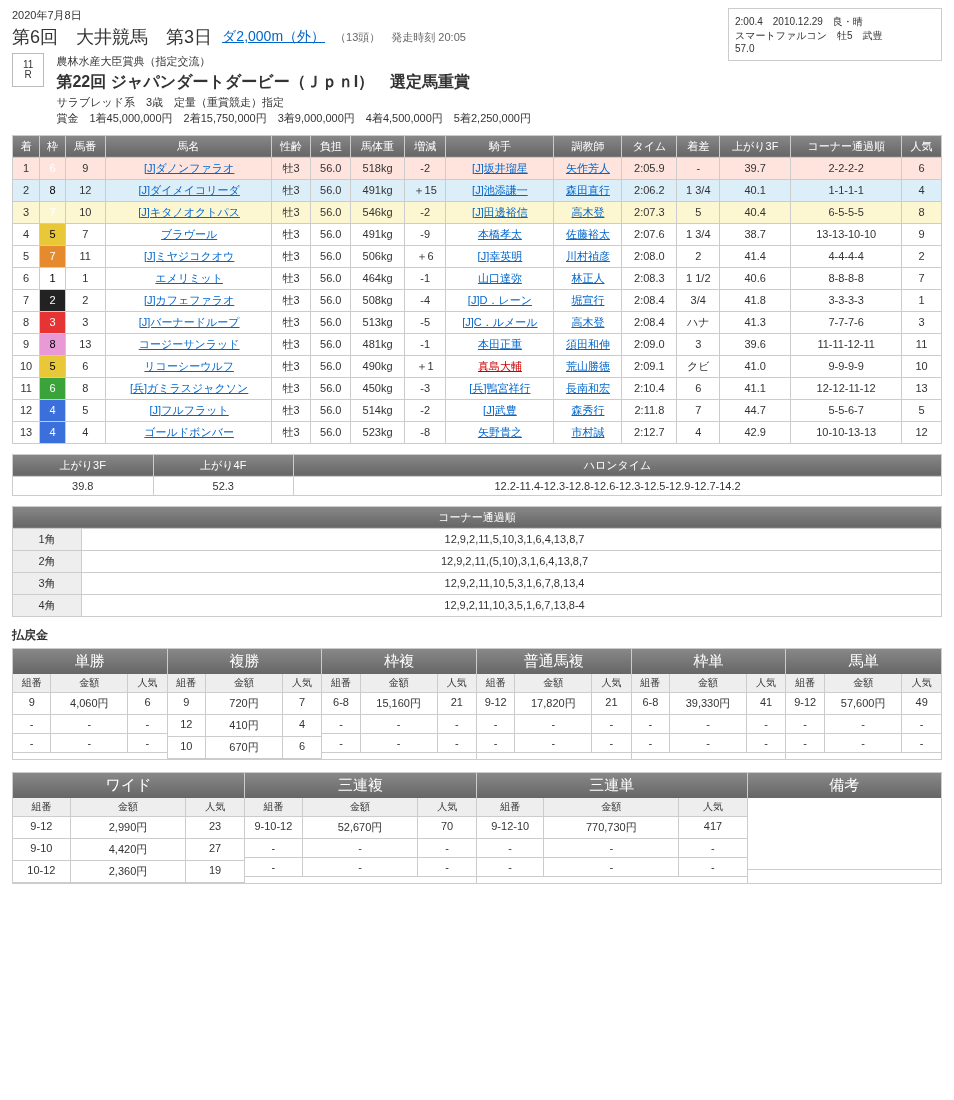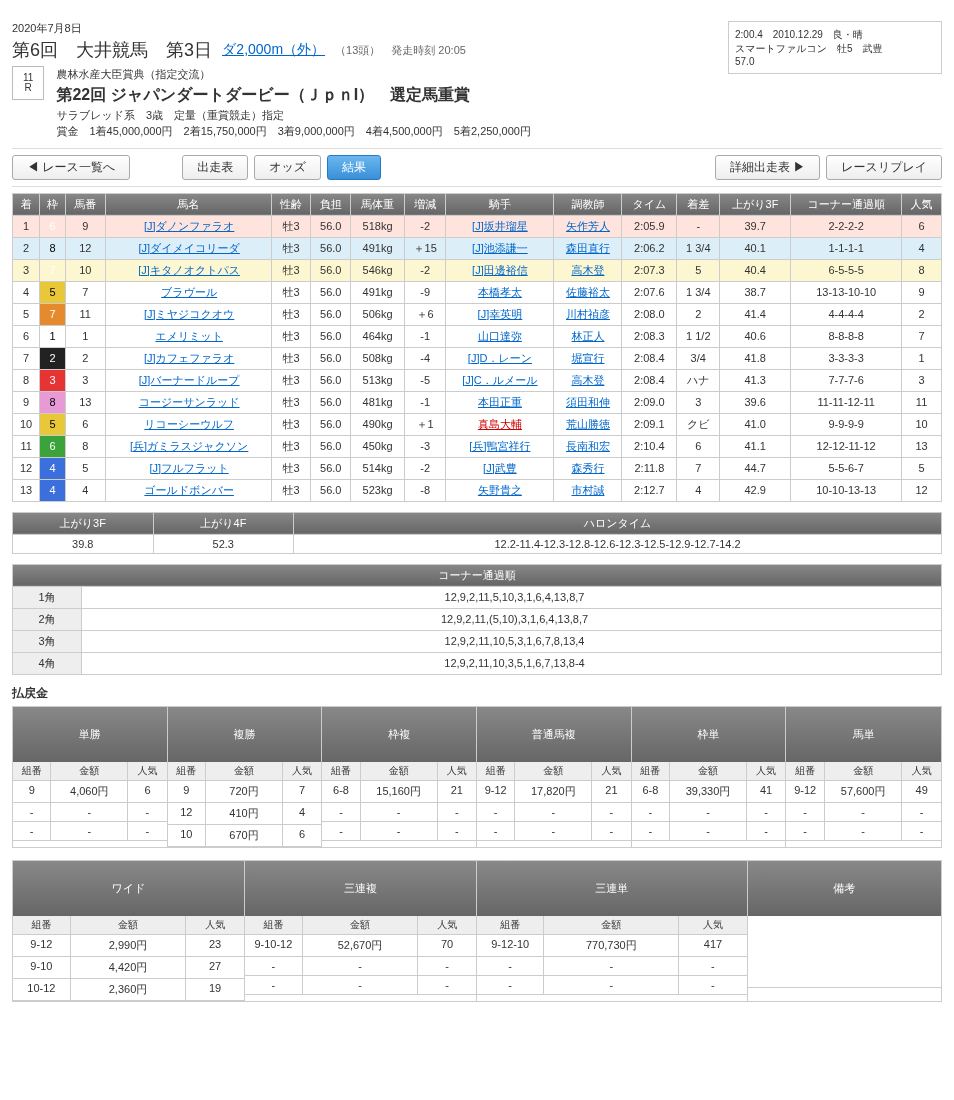--- a/index.html
+++ b/index.html
@@ -1,16 +1,16 @@
 <!DOCTYPE html>
 <html><head>
 <meta charset="utf-8">
 <style>
 body{margin:0;font-family:"Hiragino Kaku Gothic Pro","Meiryo",sans-serif;font-size:11px;color:#333;background:#fff}
-.page{width:954px;margin:13px auto;padding:8px 12px;box-sizing:border-box}
+.page{width:954px;margin:0 auto;padding:8px 12px;box-sizing:border-box}
 .header{display:flex;justify-content:space-between;align-items:flex-start;margin-bottom:8px}
 .header-left{flex:1}
 .date{font-size:11px;margin-bottom:2px}
 .title-row{display:flex;align-items:center;gap:10px}
 .meeting{font-size:18px;font-weight:normal}
 .dist-link{color:#0066cc;text-decoration:underline;font-size:14px}
 .small{font-size:11px;color:#666}
 .race-info{display:flex;align-items:flex-start;gap:12px;margin-top:4px}
 .race-num{border:1px solid #bbb;padding:6px 10px;font-size:26px;font-weight:bold;text-align:center;line-height:1}
 .race-num span{display:block;font-size:10px;font-weight:normal}
@@ -39,21 +39,21 @@
 .row-2 td{background:#dceef7}
 .row-3 td{background:#fdf7d1}
 .sec-title{font-size:12px;font-weight:bold;margin:8px 0 4px 0}
 .half{display:flex;gap:10px;margin-bottom:10px}
 .half table{margin-bottom:0}
 .corner-table td:first-child{background:#eee;width:60px}
 .corner-table td:last-child{text-align:center;padding-left:10px}
 .payout-wrap{display:grid;grid-template-columns:repeat(6,1fr);gap:0;border:1px solid #ccc}
 .payout-wrap>div{border-right:1px solid #ccc}
 .payout-wrap>div:last-child{border-right:none}
-.pay-head{background:linear-gradient(#888,#666);color:#fff;text-align:center;padding:20px;font-size:11px}
+.pay-head{background:linear-gradient(#888,#666);color:#fff;text-align:center;padding:3px;font-size:15px}
 .pay-sub{display:grid;background:#eee}
 .pay-sub span{border-right:1px solid #ccc;border-bottom:1px solid #ccc;padding:2px;text-align:center;font-size:10px}
 .pay-sub span:last-child{border-right:none}
 .pay-row{display:grid;font-size:11px}
 .pay-row span{border-right:1px solid #ccc;border-bottom:1px solid #ccc;padding:3px;text-align:center}
 .pay-row span:last-child{border-right:none}
 .c3{grid-template-columns:1fr 2fr 1fr}
 .red{color:#c00}
 .payout2{display:grid;grid-template-columns:1.2fr 1.2fr 1.4fr 1fr;border:1px solid #ccc}
 .payout2>div{border-right:1px solid #ccc}
@@ -84,30 +84,20 @@
       </div>
     </div>
   </div>
   <div class="header-right">
     <div>2:00.4　2010.12.29　良・晴</div>
     <div>スマートファルコン　牡5　武豊</div>
     <div>57.0</div>
   </div>
 </div>
 
-<div class="tabs">
-  <span class="btn">◀ レース一覧へ</span>
-  <span style="width:40px"></span>
-  <span class="btn">出走表</span>
-  <span class="btn">オッズ</span>
-  <span class="btn btn-active">結果</span>
-  <span class="spacer"></span>
-  <span class="btn">詳細出走表 ▶</span>
-  <span class="btn">レースリプレイ</span>
-</div>
 
 <table>
   <thead>
         <tr id="thr">
           <th>着</th>
           <th>枠</th>
           <th>馬番</th>
           <th>馬名</th>
           <th>性齢</th>
           <th>負担</th>

